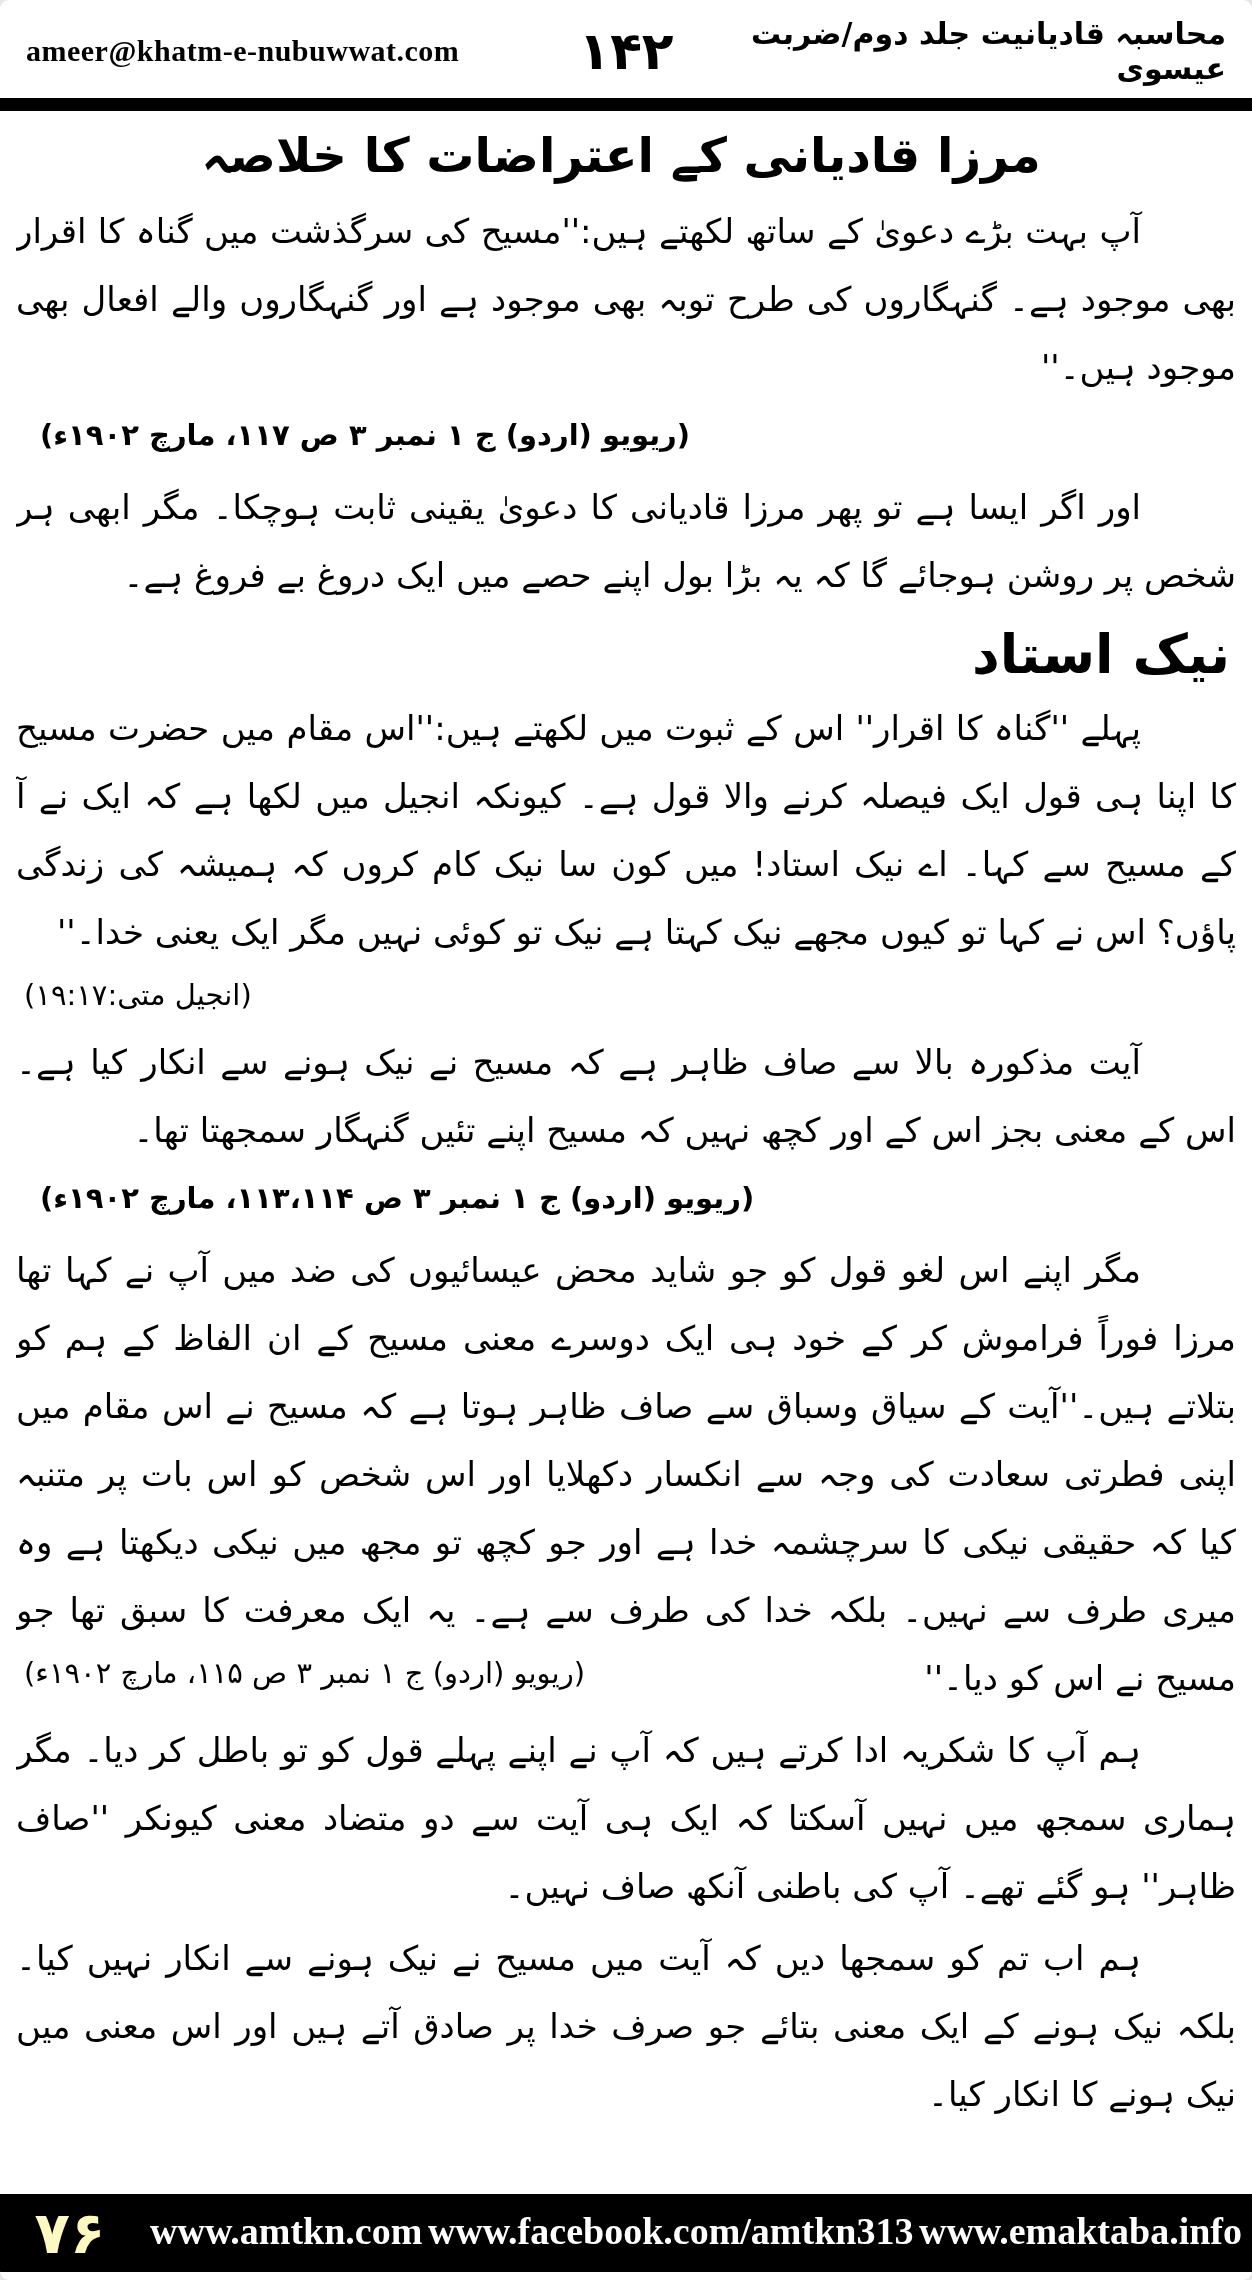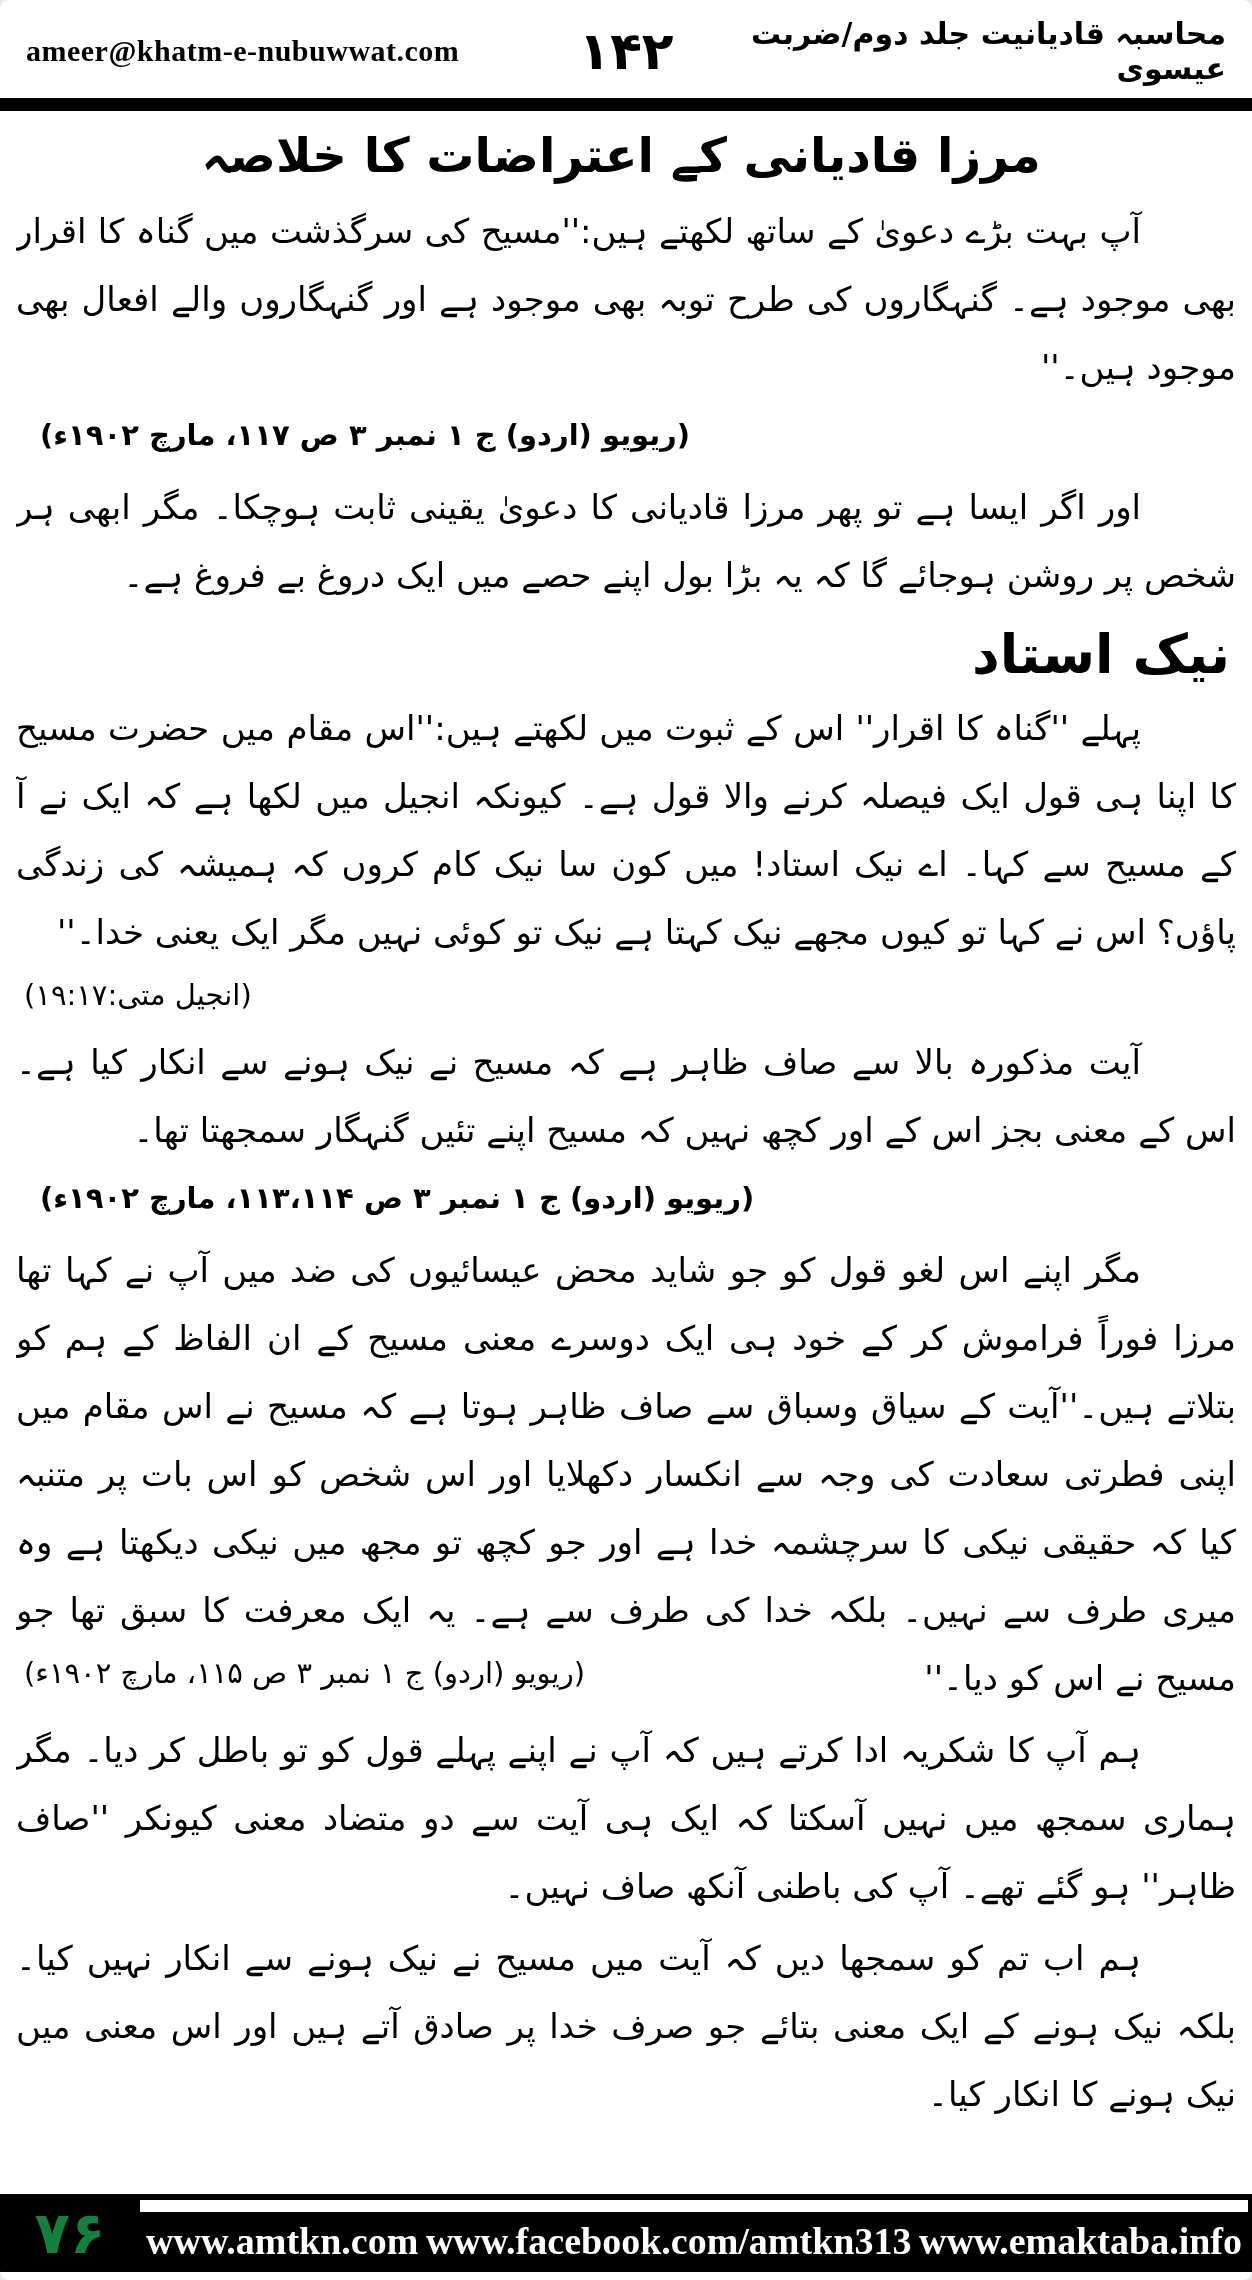--- a/index.html
+++ b/index.html
@@ -93,31 +93,30 @@
   .footer {
     position:absolute;
     left:0; right:0; bottom:8px;
     height:78px;
     background:#000000;
     display:flex;
     align-items:stretch;
   }
   .footer-pagenum {
     width:140px;
-    color:#15803d;
+    color:#fef9c3;
     font-size:58px;
     font-weight:bold;
     line-height:78px;
     text-align:center;
     direction:rtl;
   }
   .footer-right {
     flex:1;
     display:flex;
-    flex-direction:column;
   }
   .footer-divider {
     height:12px;
     background:#ffffff;
     margin:6px 4px 2px 0;
   }
   .footer-links {
     flex:1;
     display:flex;
     align-items:center;

